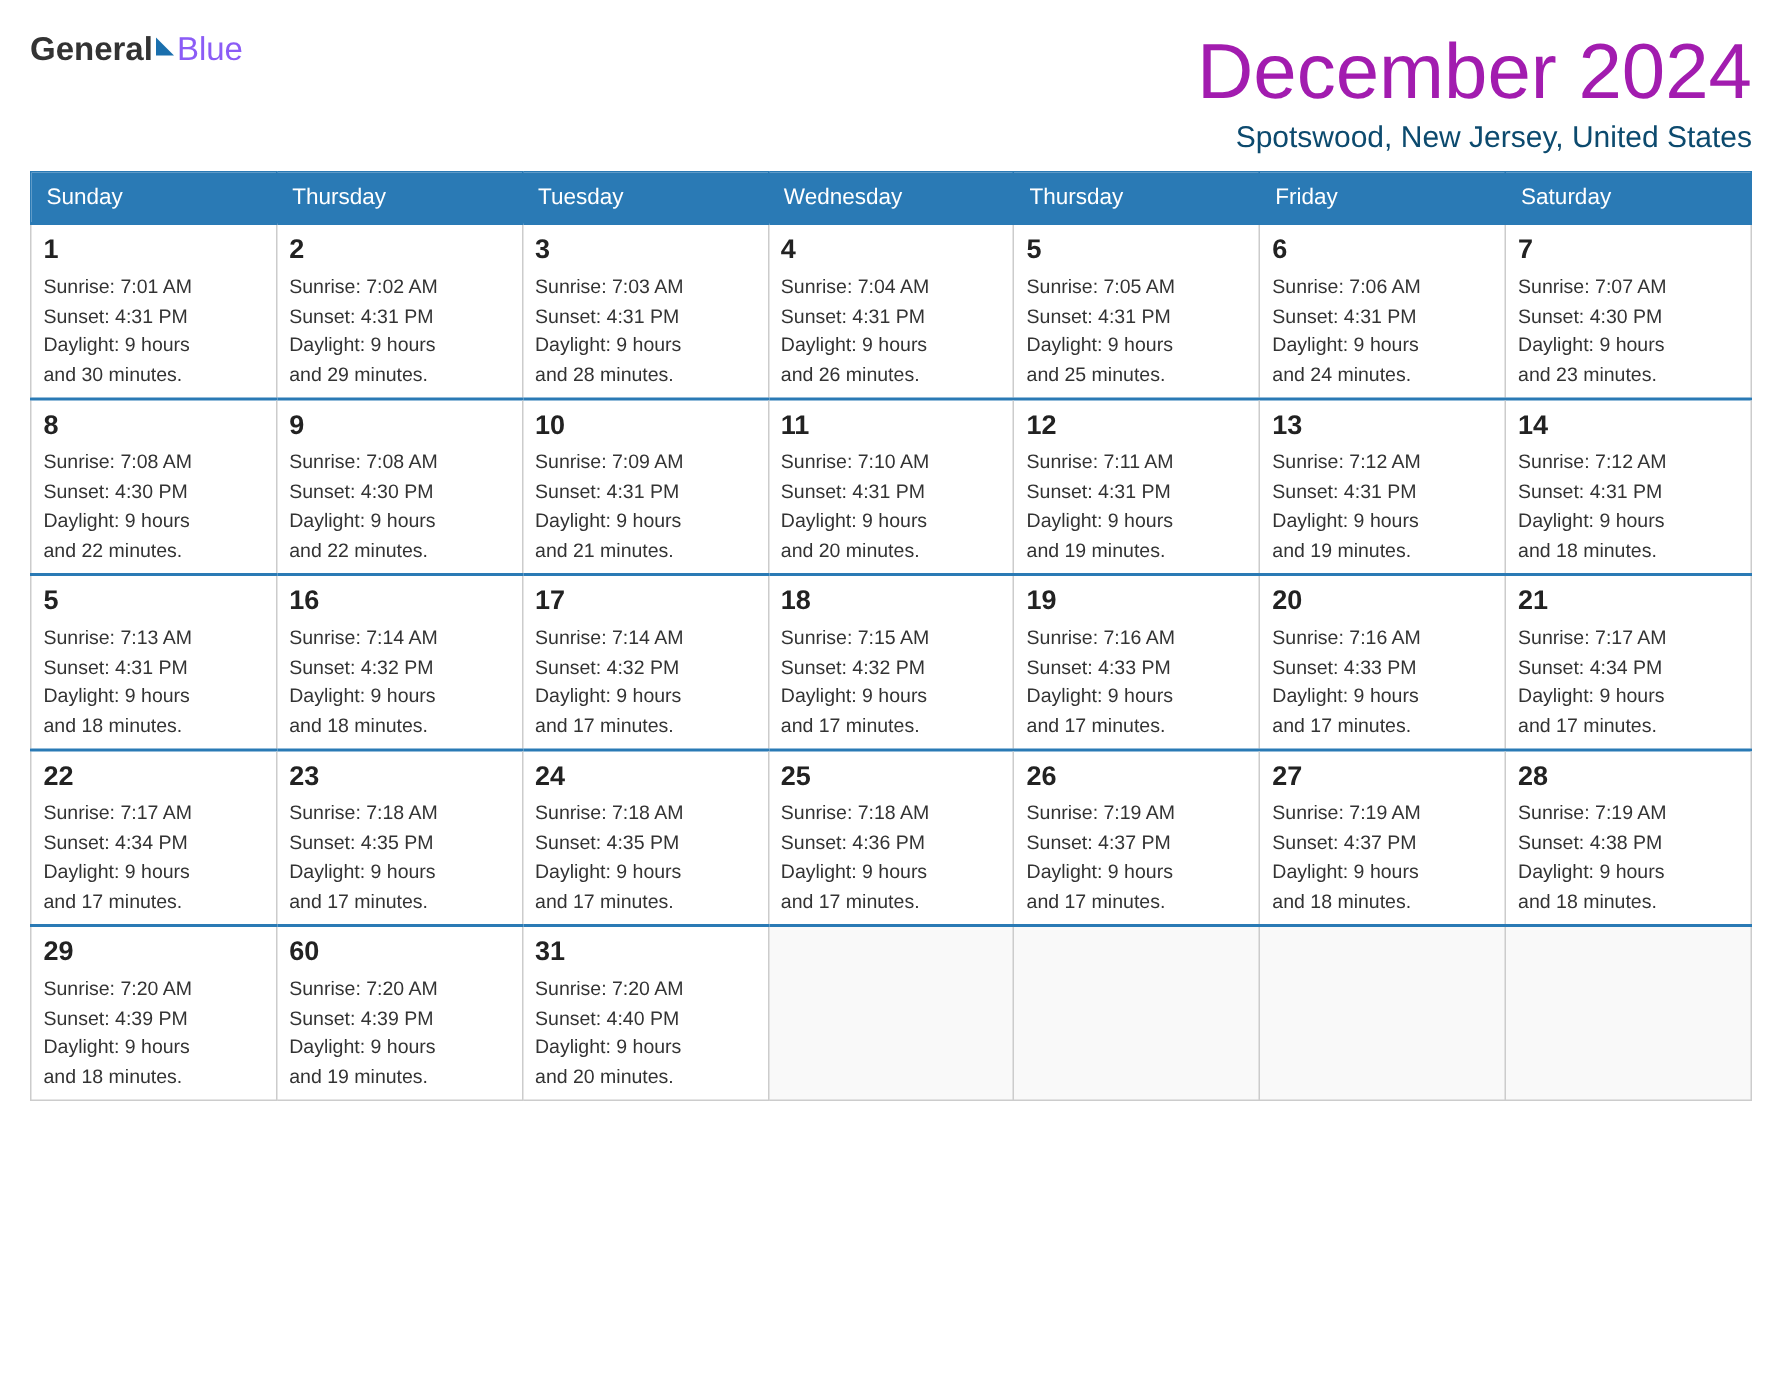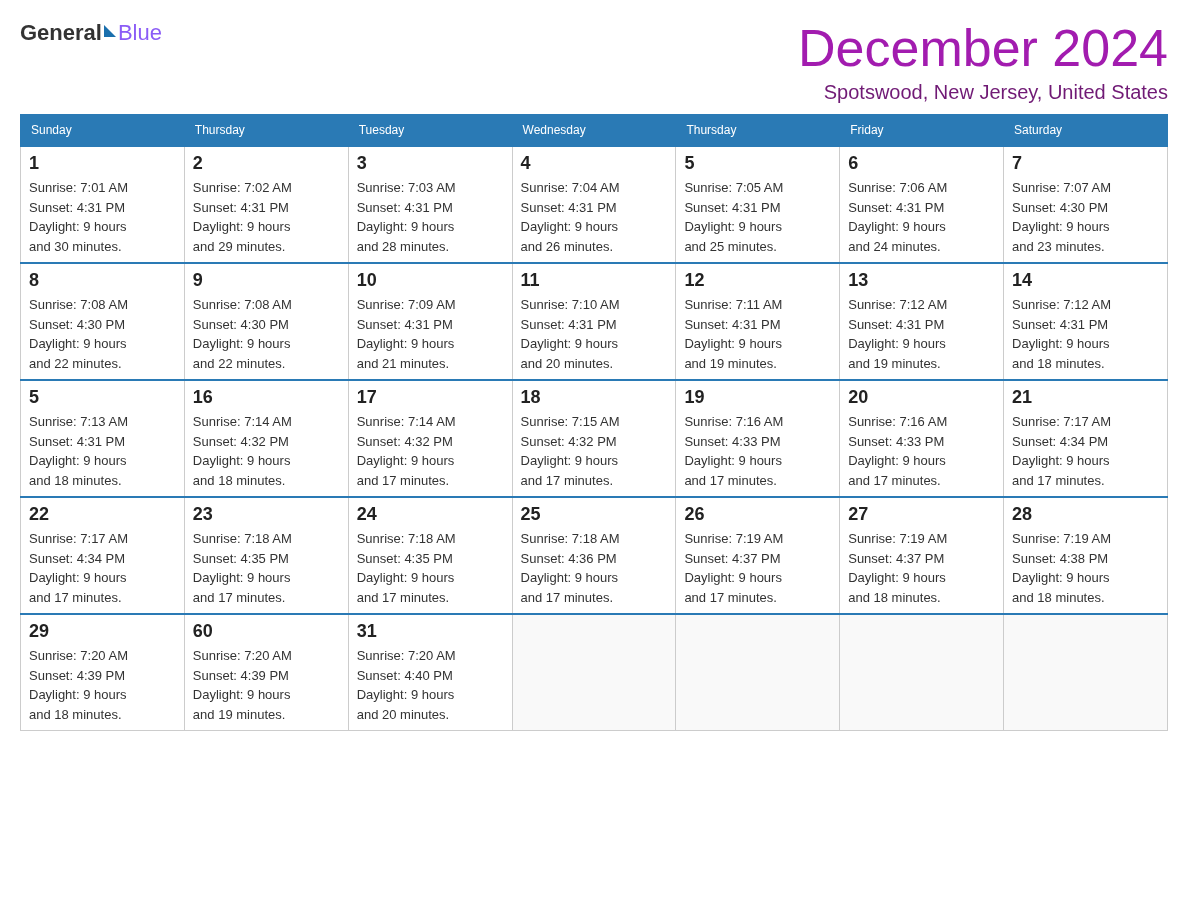--- a/index.html
+++ b/index.html
@@ -49,32 +49,32 @@
       text-align: right;
     }
     .month-title {
       font-size: 52px;
       font-weight: normal;
       color: #a21caf;
       line-height: 1.1;
     }
     .location-title {
       font-size: 20px;
-      color: #701a75;
+      color: #0c4a6e;
       margin-top: 4px;
     }
     .calendar {
       width: 100%;
       border-collapse: collapse;
       margin-top: 8px;
     }
     .calendar th {
       background-color: #2a7ab5;
       color: #fff;
-      font-size: 12px;
+      font-size: 15px;
       font-weight: normal;
       padding: 8px 10px;
       text-align: left;
       border: 1px solid #2a7ab5;
     }
     .calendar td {
       border: 1px solid #ccc;
       vertical-align: top;
       padding: 6px 8px;
       width: calc(100% / 7);

